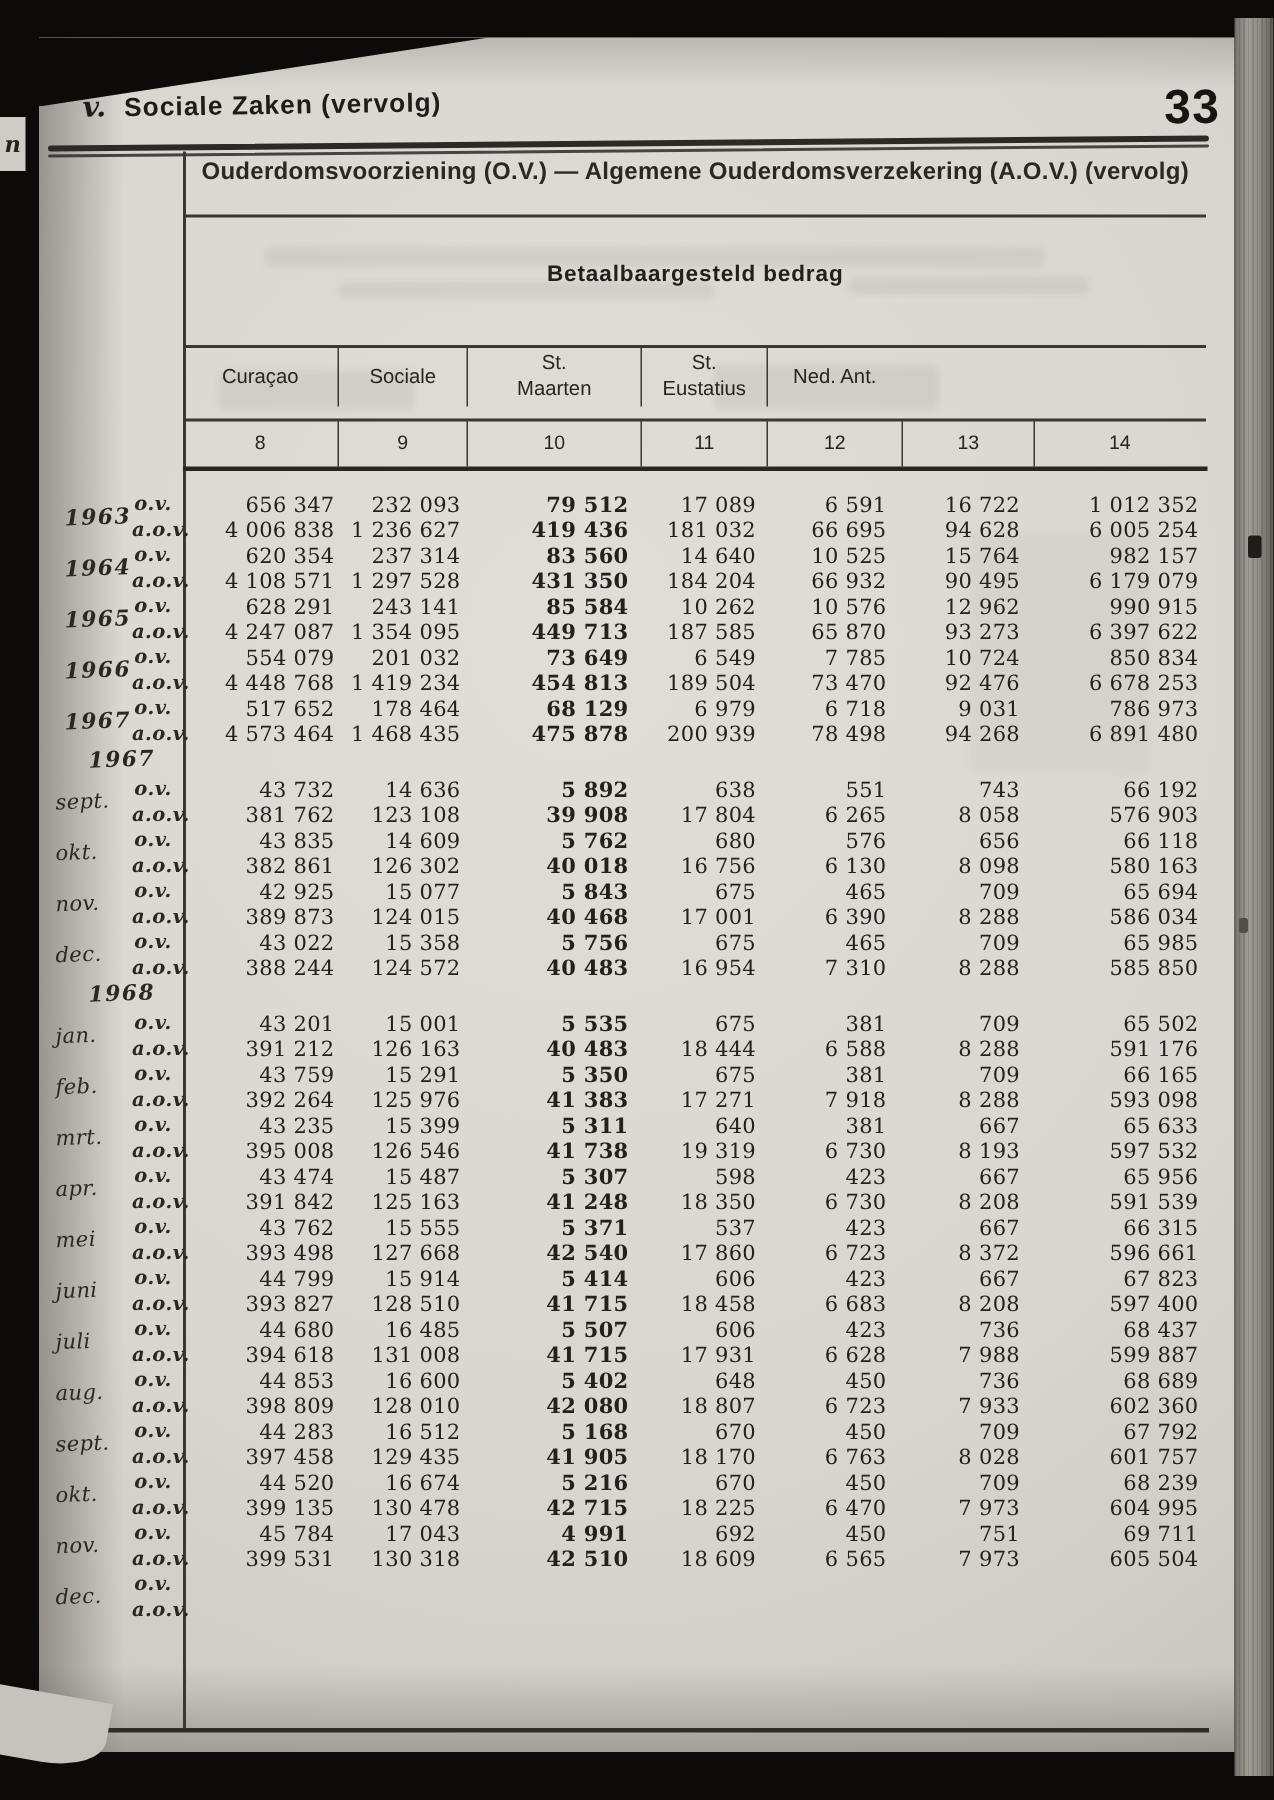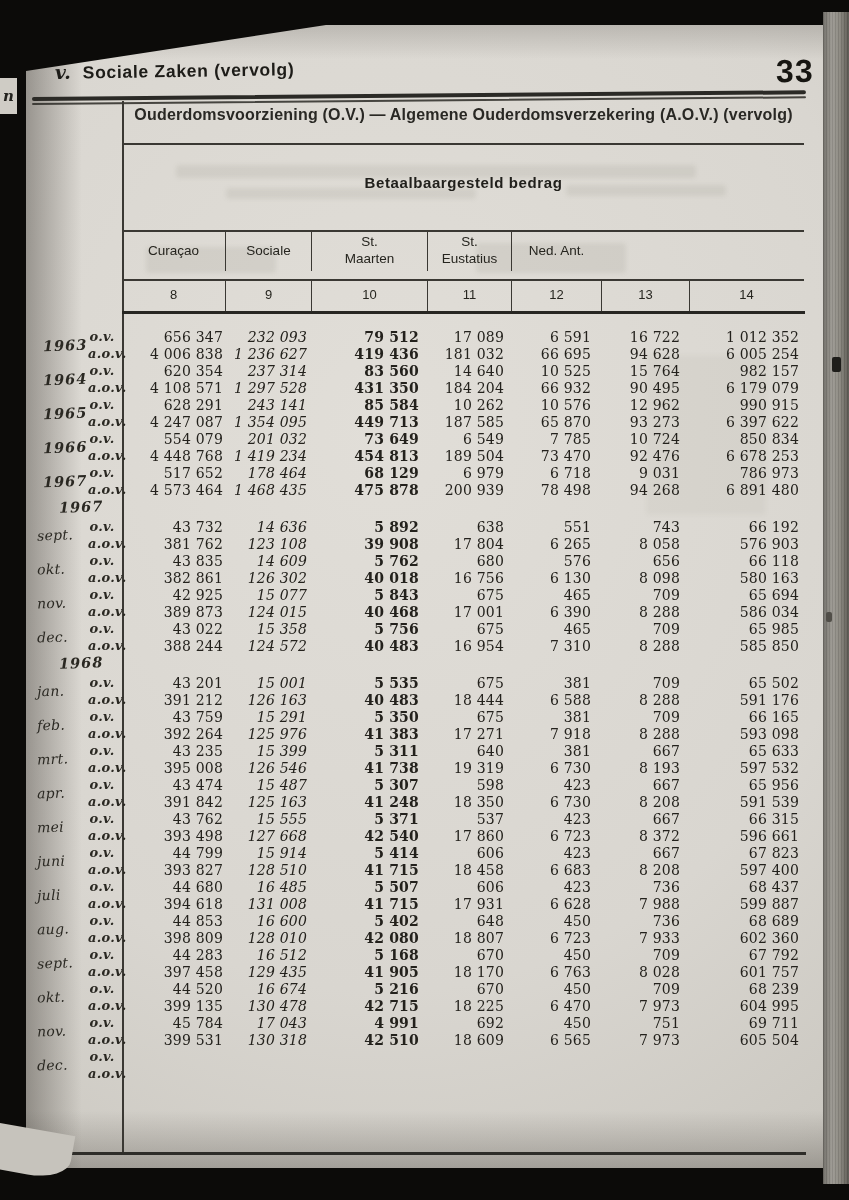--- a/index.html
+++ b/index.html
@@ -100,21 +100,21 @@
   #table-body{position:absolute;left:7px;top:303px;width:770px;}
   .trow{
     display:grid;height:17px;align-items:center;
     grid-template-columns:55px 34px 103px 86px 116px 84px 90px 88px 114px;
   }
   .cell.val{
     text-align:right;
     font-family:"DejaVu Serif",serif;font-size:14px;color:#23211c;
     letter-spacing:.2px;white-space:nowrap;
   }
-  .v0{padding-right:2px;} .v1{padding-right:4px;font-style:italic;} .v2{padding-right:8px;font-weight:bold;}
+  .v0{padding-right:2px;} .v1{padding-right:4px;} .v2{padding-right:8px;font-weight:bold;}
   .v3{padding-right:7px;} .v4{padding-right:10px;} .v5{padding-right:9px;} .v6{padding-right:4px;}
   .cell.type{
     text-align:center;padding-right:6px;
     font:italic bold 13px "DejaVu Serif",serif;color:#2a2822;letter-spacing:.3px;
   }
   .group{position:relative;}
   .group-label{
     position:absolute;left:4px;top:50%;transform:translateY(-50%) rotate(-2deg);
     font:italic 14px "DejaVu Serif",serif;color:#2a2822;letter-spacing:.3px;
   }

